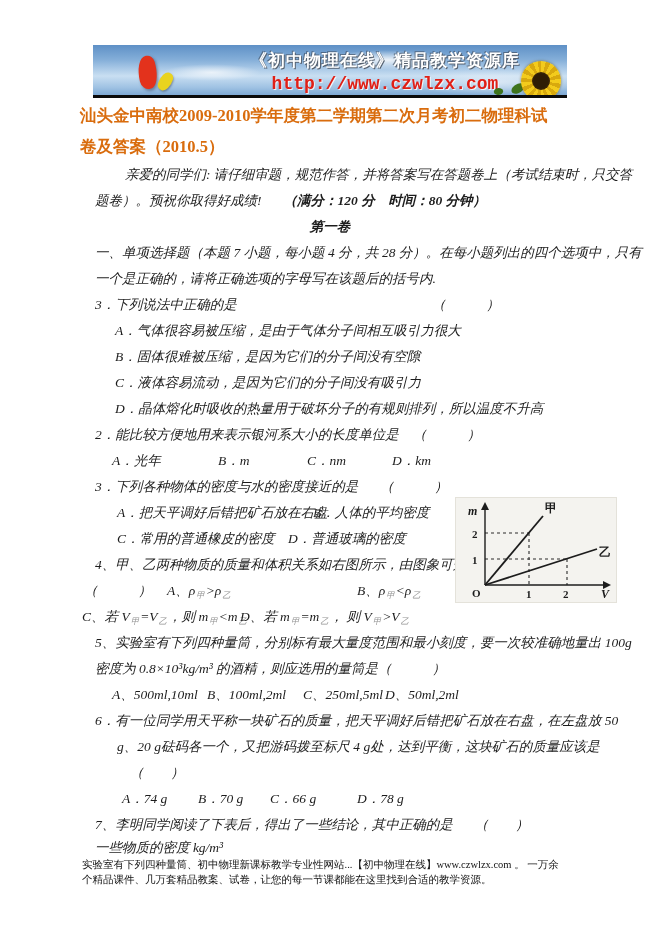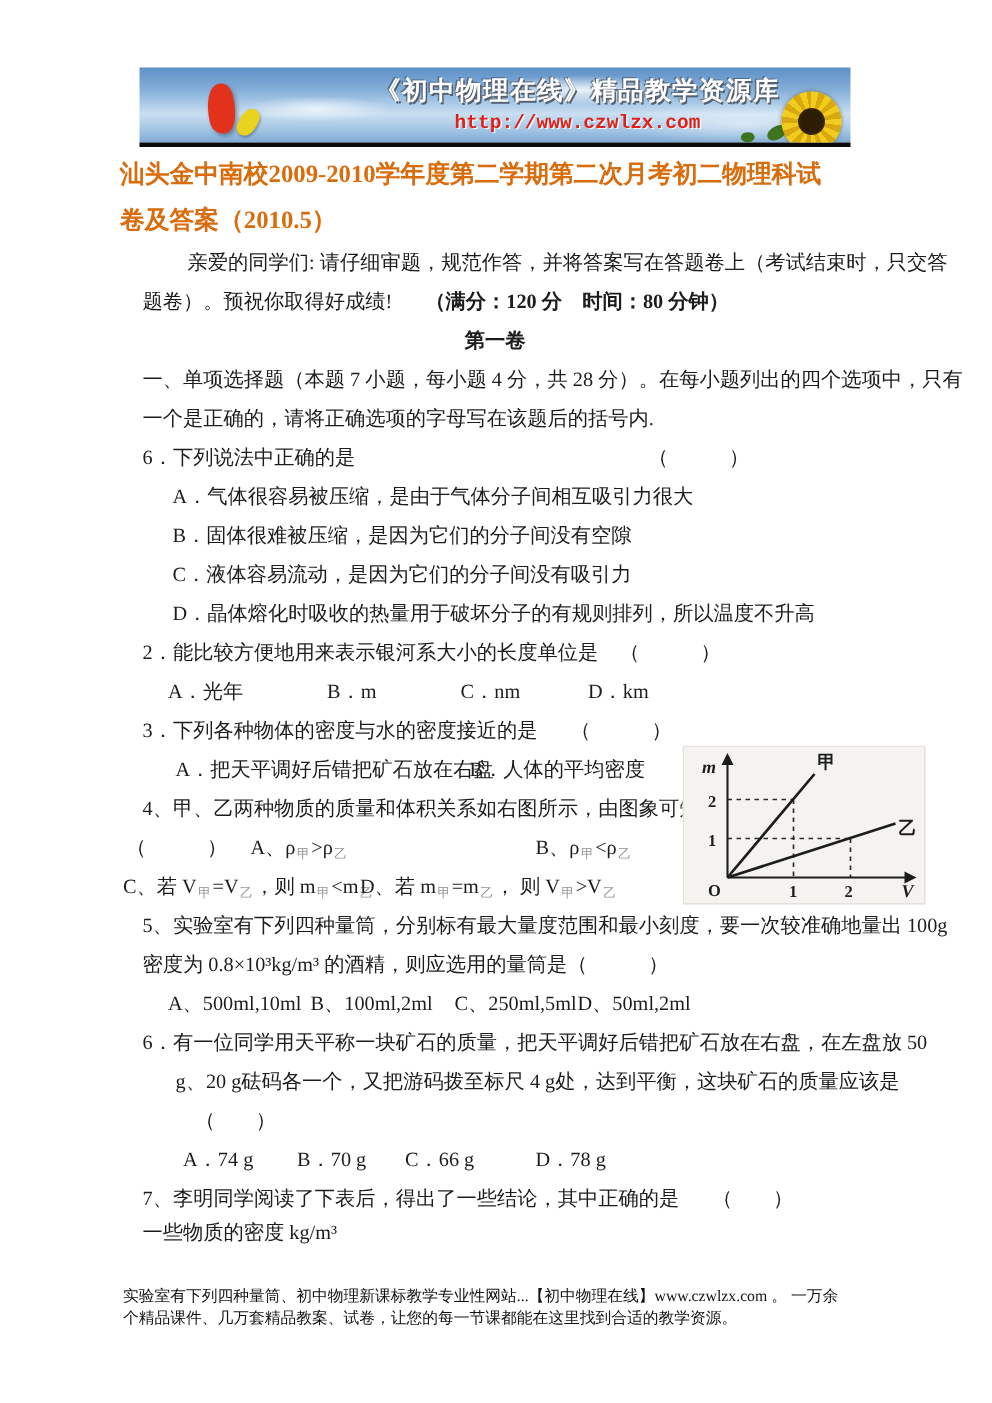--- a/index.html
+++ b/index.html
@@ -17,37 +17,37 @@
     overflow:hidden;}
   .flame-red{position:absolute;left:45px;top:11px;width:19px;height:33px;background:#e3321c;
     border-radius:62% 38% 55% 45% / 75% 25% 70% 30%;transform:rotate(-14deg);
     box-shadow:1px 2px 3px rgba(40,40,60,.45);}
   .flame-yellow{position:absolute;left:66px;top:27px;width:13px;height:19px;background:#e9d31f;
     border-radius:60% 40% 60% 40% / 70% 30% 72% 28%;transform:rotate(18deg);
     box-shadow:1px 1px 2px rgba(40,40,60,.4);}
   .banner-text{position:absolute;left:150px;right:40px;top:4px;text-align:center;}
   .banner-title{font-size:17px;font-weight:bold;color:#ffffff;letter-spacing:1px;
     text-shadow:1px 1px 0 #55606e,-1px -1px 0 rgba(60,70,85,.6);white-space:nowrap;}
-  .banner-url{font-size:13px;font-weight:bold;color:#e01f16;margin-top:2px;
+  .banner-url{font-size:18px;font-weight:bold;color:#e01f16;margin-top:2px;
     font-family:"Liberation Mono","DejaVu Sans Mono",monospace;
     text-shadow:1px 1px 0 rgba(255,255,255,.8);white-space:nowrap;}
   .sunflower{position:absolute;right:6px;bottom:-6px;width:40px;height:40px;border-radius:50%;
     background:repeating-conic-gradient(#f3cb1c 0 14deg,#d8a90e 14deg 28deg);
     box-shadow:0 0 3px rgba(90,70,10,.6);}
   .sunflower::after{content:"";position:absolute;left:11px;top:11px;width:18px;height:18px;
     border-radius:50%;background:radial-gradient(circle,#2e1d05 0 55%,#5a3c0d 100%);}
   .leaf{position:absolute;background:#3e741d;border-radius:60% 40% 60% 40%/60% 40% 60% 40%;}
   .leaf1{right:42px;bottom:2px;width:14px;height:9px;transform:rotate(-20deg);}
   .leaf2{right:64px;bottom:0;width:9px;height:7px;transform:rotate(15deg);}
 
   
   .content{position:absolute;left:80px;top:100px;width:500px;font-size:13.5px;}
   .doc-title{color:#d96c0d;font-weight:bold;font-size:16.5px;text-align:left;
     line-height:31px;white-space:nowrap;}
-  .line{position:relative;line-height:26px;min-height:26px;padding-left:15px;white-space:nowrap;}
+  .line{position:relative;line-height:26px;min-height:26px;padding-left:15px;white-space:nowrap;font-style:italic;}
   .ind2{padding-left:45px;}
   .opt-ind{padding-left:35px;}
   .noind{padding-left:0;}
   .q6ind{padding-left:37px;}
   .q6ind2{padding-left:50px;}
   .tight{line-height:20px;min-height:20px;}
   .center{text-align:center;padding-left:0;}
   .bold{font-weight:bold;}
   .abs{position:absolute;top:0;}
   .gapL{margin-left:22px;}
@@ -93,21 +93,21 @@
     <div class="line">
       <span>题卷）。预祝你取得好成绩!</span><span class="bold gapL">（满分：120 分　时间：80 分钟）</span>
     </div>
 
     <div class="line center bold">第一卷</div>
 
     <div class="line">一、单项选择题（本题 7 小题，每小题 4 分，共 28 分）。在每小题列出的四个选项中，只有</div>
     <div class="line">一个是正确的，请将正确选项的字母写在该题后的括号内.</div>
 
     <div class="line">
-      <span>6．下列说法中正确的是</span>
+      <span>3．下列说法中正确的是</span>
       <span class="abs" style="left:352px">（　　　）</span>
     </div>
     <div class="line opt-ind">A．气体很容易被压缩，是由于气体分子间相互吸引力很大</div>
     <div class="line opt-ind">B．固体很难被压缩，是因为它们的分子间没有空隙</div>
     <div class="line opt-ind">C．液体容易流动，是因为它们的分子间没有吸引力</div>
     <div class="line opt-ind">D．晶体熔化时吸收的热量用于破坏分子的有规则排列，所以温度不升高</div>
 
     <div class="line">
       <span>2．能比较方便地用来表示银河系大小的长度单位是</span>
       <span class="abs" style="left:333px">（　　　）</span>
@@ -118,20 +118,24 @@
       <span class="abs" style="left:227px">C．nm</span>
       <span class="abs" style="left:312px">D．km</span>
     </div>
 
     <div class="line">
       <span>3．下列各种物体的密度与水的密度接近的是</span><span class="gapL">（　　　）</span>
     </div>
     <div class="line noind">
       <span class="abs" style="left:37px">A．把天平调好后错把矿石放在右盘</span>
       <span class="abs" style="left:233px">B．人体的平均密度</span>
+    </div>
+    <div class="line noind">
+      <span class="abs" style="left:37px">C．常用的普通橡皮的密度</span>
+      <span class="abs" style="left:208px">D．普通玻璃的密度</span>
     </div>
 
     <div class="line">4、甲、乙两种物质的质量和体积关系如右图所示，由图象可知</div>
     <div class="line noind">
       <span class="abs" style="left:4px">（　　　）</span>
       <span class="abs" style="left:87px"><span>A、ρ</span><span class="subchar">甲</span><span>&gt;ρ</span><span class="subchar">乙</span></span>
       <span class="abs" style="left:277px"><span>B、ρ</span><span class="subchar">甲</span><span>&lt;ρ</span><span class="subchar">乙</span></span>
     </div>
     <div class="line noind">
       <span class="abs" style="left:2px"><span>C、若 V</span><span class="subchar">甲</span><span>=V</span><span class="subchar">乙</span><span>，则 m</span><span class="subchar">甲</span><span>&lt;m</span><span class="subchar">乙</span></span>

